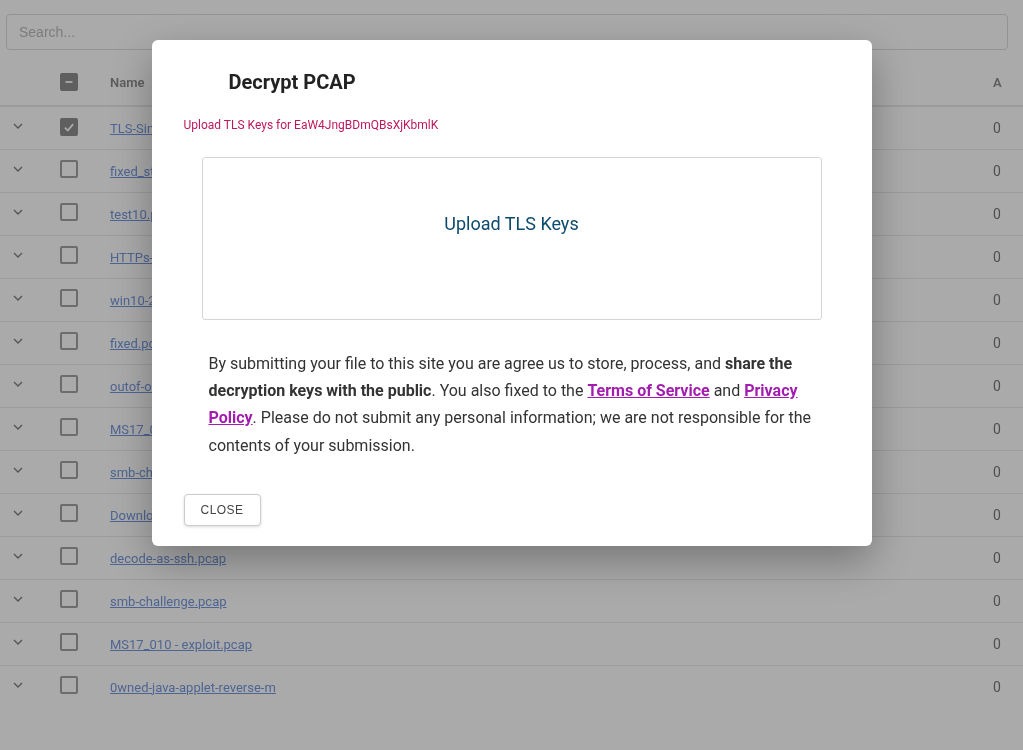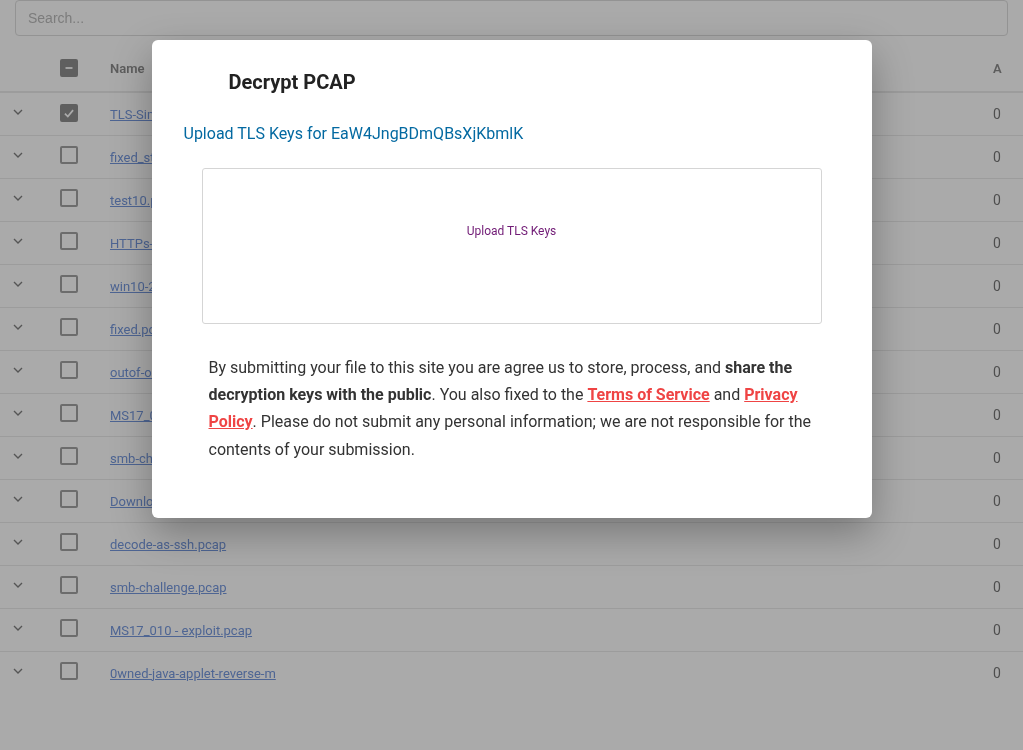--- a/index.html
+++ b/index.html
@@ -14,21 +14,22 @@
     position: relative;
   }
 
   
   .page {
     width: 100%;
     height: 100%;
   }
 
   .search-wrap {
-    padding: 0 15px 10px 15px;
+    padding: 0 15px 10px 6px;
+    margin-top: 14px;
   }
   .search-input {
     width: 100%;
     padding: 9px 12px;
     border: 1px solid #ccc;
     border-radius: 4px;
     font-size: 14px;
     color: #555;
     background: #fff;
   }
@@ -103,57 +104,57 @@
     margin-top: 40px;
     box-shadow: 0 15px 40px rgba(0,0,0,0.3);
     padding: 30px 32px 20px 32px;
     max-height: 90%;
     overflow: auto;
   }
   .modal h2 {
     font-size: 20px;
     font-weight: 700;
     color: #222;
-    margin-bottom: 30px;
+    margin-bottom: 24px;
     padding-left: 45px;
   }
   .modal .subtitle {
-    font-size: 16px;
-    color: #0369a1;
+    font-size: 12px;
+    color: #be185d;
     margin-bottom: 25px;
   }
 
   .dropzone {
     border: 1px solid #d5d5d5;
     border-radius: 3px;
     margin: 0 18px 30px 18px;
     padding: 55px 20px 55px 20px;
     text-align: center;
   }
   .dropzone .dz-label {
-    font-size: 12px;
-    color: #701a75;
+    font-size: 18px;
+    color: #0c4a6e;
     margin-bottom: 30px;
   }
 
   .file-illus {
     width: 86px;
     height: 116px;
     margin: 0 auto;
     position: relative;
   }
 
   .disclaimer {
     font-size: 16px;
     color: #333;
     line-height: 1.7;
     margin: 0 25px 35px 25px;
   }
   .disclaimer b { font-weight: 700; }
-  .disclaimer a { color: #ef4444; font-weight: 700; text-decoration: underline; }
+  .disclaimer a { color: #a21caf; font-weight: 700; text-decoration: underline; }
 
   .modal-footer {
     border-top: none;
   }
   .close-btn {
     display: inline-block;
     background: #fff;
     border: 1px solid #ccc;
     border-radius: 4px;
     padding: 8px 16px;
@@ -317,14 +318,17 @@
     <div class="subtitle">Upload TLS Keys for EaW4JngBDmQBsXjKbmlK</div>
 
     <div class="dropzone">
       <div class="dz-label">Upload TLS Keys</div>
     </div>
 
     <div class="disclaimer">
       <span>By submitting your file to this site you are agree us to store, process, and </span><b>share the decryption keys with the public</b><span>. You also fixed to the </span><a href="#">Terms of Service</a><span> and </span><a href="#">Privacy Policy</a><span>. Please do not submit any personal information; we are not responsible for the contents of your submission.</span>
     </div>
 
+    <div class="modal-footer">
+      <button class="close-btn">CLOSE</button>
+    </div>
   </div>
 </div>
 
 </body></html>

